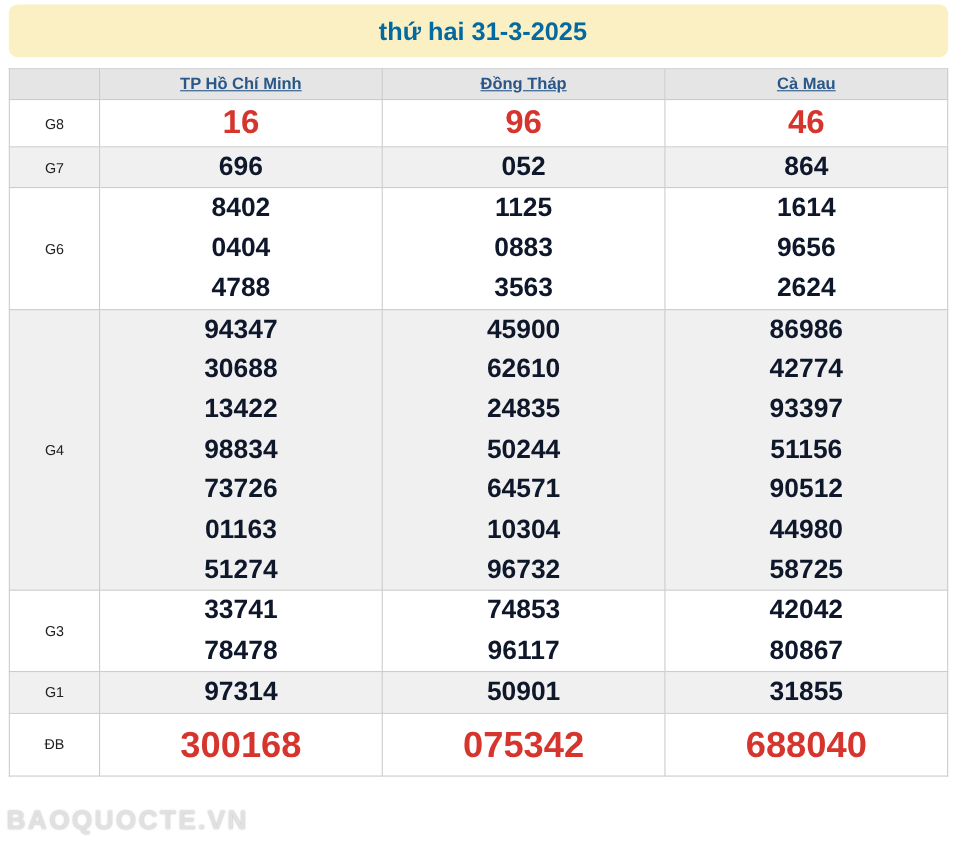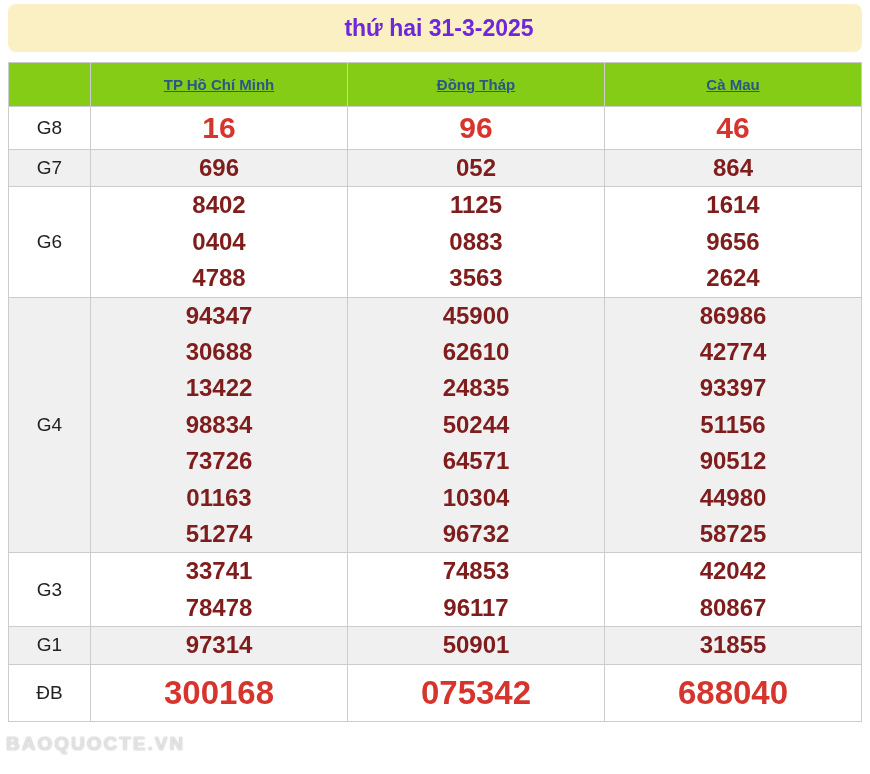--- a/index.html
+++ b/index.html
@@ -22,76 +22,76 @@
     white-space: nowrap;
   }
   .banner .title-link {
     color: #b5352c;
     font-weight: bold;
     font-size: 21px;
     text-decoration: underline;
     cursor: pointer;
   }
   .banner .title-rest {
-    color: #6d28d9;
+    color: #0369a1;
     font-weight: bold;
     font-size: 23px;
     margin-left: 8px;
   }
   
   table.results {
     margin: 10px 8px 0 8px;
     width: 854px;
     border-collapse: collapse;
     table-layout: fixed;
   }
   table.results th, table.results td {
     border: 1px solid #cccccc;
     text-align: center;
     vertical-align: middle;
     padding: 0;
   }
   col.label-col { width: 82px; }
-  thead tr { background: #84cc16; height: 44px; }
+  thead tr { background: #e5e5e5; height: 28px; }
   thead th {
     color: #2a5788;
     font-weight: bold;
     font-size: 15px;
     text-decoration: underline;
     cursor: pointer;
   }
   tbody tr { background: #ffffff; }
   tbody tr:nth-child(even) { background: #f0f0f0; }
   td.label-cell {
-    font-size: 19px;
+    font-size: 13px;
     font-weight: normal;
     color: #222222;
   }
   .num {
     font-weight: bold;
     font-size: 24px;
-    color: #7f1d1d;
+    color: #0f172a;
     line-height: 36.4px;
   }
   tr.red-medium .num {
     color: #d6352e;
     font-size: 30px;
     line-height: 42px;
   }
   tr.red-large .num {
     color: #d6352e;
     font-size: 33px;
     line-height: 56px;
   }
   
   .watermark {
     position: absolute;
     left: 6px;
     top: 733px;
-    font-size: 19px;
+    font-size: 24px;
     font-weight: bold;
     letter-spacing: 2px;
     color: rgba(255,255,255,0.62);
     text-shadow: 0 0 1px rgba(170,170,170,0.9), 0 0 2px rgba(190,190,190,0.6);
     pointer-events: none;
     user-select: none;
   }
 </style>
 </head>
 <body>

